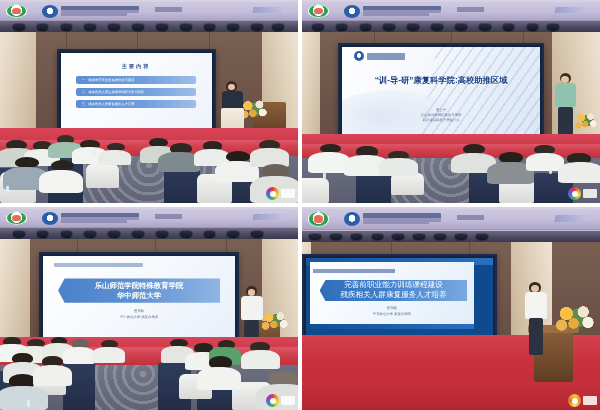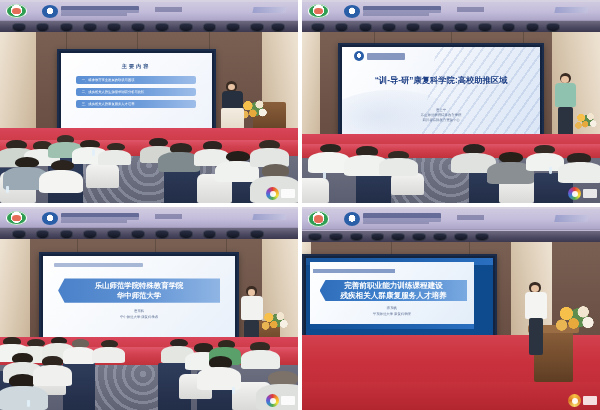--- a/index.html
+++ b/index.html
@@ -188,22 +188,22 @@
     background:linear-gradient(90deg,#17559c,#2a6fc0);
   }
   .slide-d .topline{
     position:absolute;left:2%;top:11%;width:50%;height:5.5%;
     background:rgba(40,80,155,.55);
   }
   .slide-d .arrow{
     position:absolute;left:6%;right:4%;top:27%;height:31%;
     background:linear-gradient(90deg,#2f6ebb 0%,#3f80cc 45%,#7aa9e0 100%);
     clip-path:polygon(4% 0,100% 0,100% 100%,4% 100%,0 50%);
-    display:flex;align-items:flex-end;justify-content:center;
-    color:#ffffff;font-weight:bold;text-align:center;line-height:1.32;
+    display:flex;align-items:center;justify-content:center;
+    color:#ffffff;font-weight:normal;text-align:center;line-height:1.32;
   }
   .slide-d .s-sub{
     position:absolute;left:0;right:0;top:66%;
     text-align:center;color:#5c6f93;line-height:1.55;
   }
   .slide-d .botbar{
     position:absolute;left:0;right:0;bottom:0;height:8%;
     background:linear-gradient(90deg,#0f4f96,#2a6fc0);
   }
 

